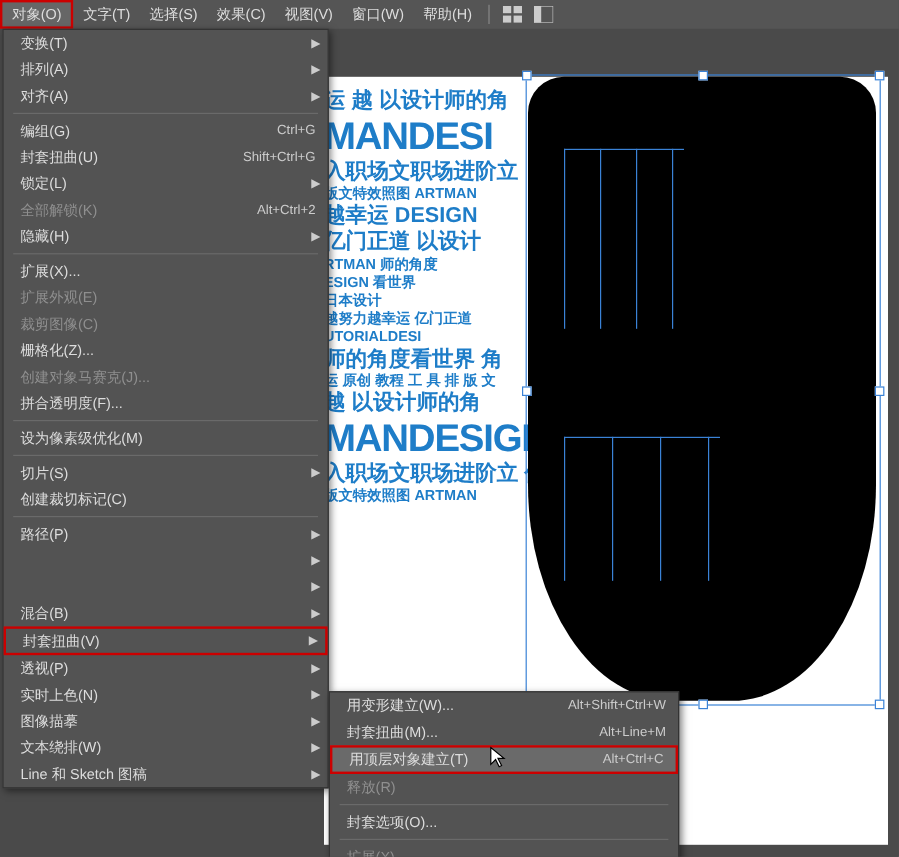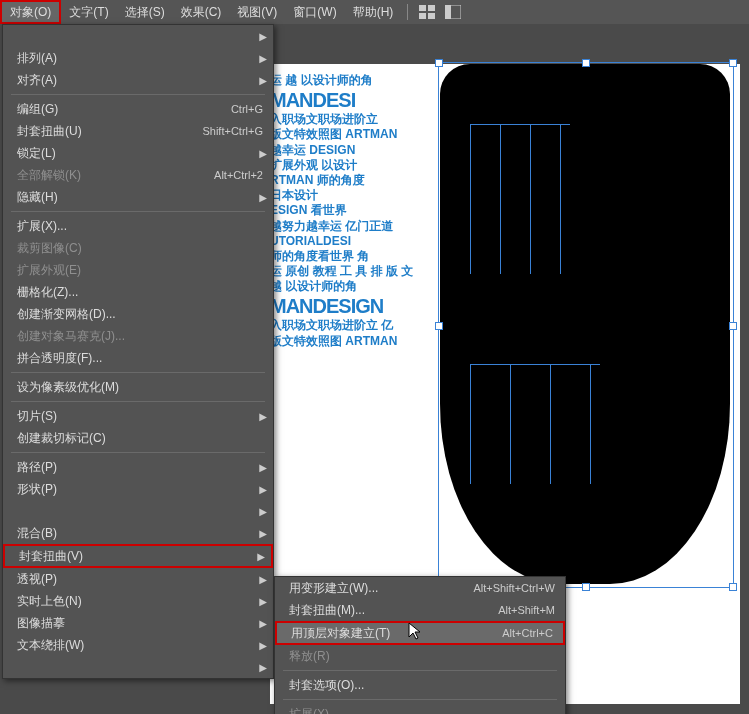--- a/index.html
+++ b/index.html
@@ -69,22 +69,22 @@
     position: absolute;
     top: 10px;
     left: 0;
     width: 300px;
     color: #1e7dc8;
     font-weight: bold;
     line-height: 1.1;
     overflow: hidden;
     white-space: nowrap;
   }
-  .art-text .big   { font-size: 20px; letter-spacing: -1px;}
-  .art-text .med   { font-size: 12px; }
+  .art-text .big   { font-size: 32px; letter-spacing: -1px;}
+  .art-text .med   { font-size: 18px; }
   .art-text .small { font-size: 12px; }
   .art-text .block { margin-bottom: 2px; }
   .silhouette {
     position: absolute;
     top: 0;
     right: 10px;
     width: 290px;
     height: 520px;
     background: #000;
     border-radius: 30px 30px 120px 120px / 30px 30px 180px 180px;
@@ -184,24 +184,24 @@
 </div>
 
 <div class="canvas">
   <div class="artboard">
     <div class="art-text" id="artlines">
         <div class="block med">运 越 以设计师的角</div>
         <div class="block big">MANDESI</div>
         <div class="block med">入职场文职场进阶立</div>
         <div class="block small">版文特效照图 ARTMAN</div>
         <div class="block med">越幸运 DESIGN</div>
-        <div class="block med">扩展外观 以设计</div>
+        <div class="block med">亿门正道 以设计</div>
         <div class="block small">RTMAN 师的角度</div>
+        <div class="block small">ESIGN 看世界</div>
         <div class="block small">日本设计</div>
-        <div class="block small">ESIGN 看世界</div>
         <div class="block small">越努力越幸运 亿门正道</div>
         <div class="block small">UTORIALDESI</div>
         <div class="block med">师的角度看世界 角</div>
         <div class="block small">运 原创 教程 工 具 排 版 文</div>
         <div class="block med">越 以设计师的角</div>
         <div class="block big">MANDESIGN</div>
         <div class="block med">入职场文职场进阶立 亿</div>
         <div class="block small">版文特效照图 ARTMAN</div>
       </div>
     <div class="silhouette"></div>
@@ -224,20 +224,21 @@
     <div class="guide" style="top:300px;left:200px;width:1px;height:120px;"></div>
     <div class="guide" style="top:300px;left:240px;width:1px;height:120px;"></div>
     <div class="guide" style="top:300px;left:280px;width:1px;height:120px;"></div>
     <div class="guide" style="top:300px;left:320px;width:1px;height:120px;"></div>
     <div class="guide" style="top:300px;left:200px;width:130px;height:1px;"></div>
   </div>
 </div>
 
 <div class="menu" id="object-menu" style="top:24px; left:2px; width:270px;">
     <div class="row">
+      <span class="label">变换(T)</span>
       <span class="arrow">▶</span>
     </div>
     <div class="row">
       <span class="label">排列(A)</span>
       <span class="arrow">▶</span>
     </div>
     <div class="row">
       <span class="label">对齐(A)</span>
       <span class="arrow">▶</span>
     </div>
@@ -260,31 +261,28 @@
     </div>
     <div class="row">
       <span class="label">隐藏(H)</span>
       <span class="arrow">▶</span>
     </div>
     <div class="row sep"></div>
     <div class="row">
       <span class="label">扩展(X)...</span>
     </div>
     <div class="row disabled">
+      <span class="label">扩展外观(E)</span>
+    </div>
+    <div class="row disabled">
       <span class="label">裁剪图像(C)</span>
     </div>
-    <div class="row disabled">
-      <span class="label">扩展外观(E)</span>
-    </div>
     <div class="row">
       <span class="label">栅格化(Z)...</span>
     </div>
-    <div class="row">
-      <span class="label">创建渐变网格(D)...</span>
-    </div>
     <div class="row disabled">
       <span class="label">创建对象马赛克(J)...</span>
     </div>
     <div class="row">
       <span class="label">拼合透明度(F)...</span>
     </div>
     <div class="row sep"></div>
     <div class="row">
       <span class="label">设为像素级优化(M)</span>
     </div>
@@ -295,21 +293,20 @@
     </div>
     <div class="row">
       <span class="label">创建裁切标记(C)</span>
     </div>
     <div class="row sep"></div>
     <div class="row">
       <span class="label">路径(P)</span>
       <span class="arrow">▶</span>
     </div>
     <div class="row">
-      <span class="label">形状(P)</span>
       <span class="arrow">▶</span>
     </div>
     <div class="row">
       <span class="arrow">▶</span>
     </div>
     <div class="row">
       <span class="label">混合(B)</span>
       <span class="arrow">▶</span>
     </div>
     <div class="row highlight">
@@ -326,32 +323,33 @@
     </div>
     <div class="row">
       <span class="label">图像描摹</span>
       <span class="arrow">▶</span>
     </div>
     <div class="row">
       <span class="label">文本绕排(W)</span>
       <span class="arrow">▶</span>
     </div>
     <div class="row">
+      <span class="label">Line 和 Sketch 图稿</span>
       <span class="arrow">▶</span>
     </div>
   </div>
 
 <div class="menu" id="envelope-menu" style="top:576px; left:274px; width:290px;">
     <div class="row">
       <span class="label">用变形建立(W)...</span>
       <span class="shortcut">Alt+Shift+Ctrl+W</span>
     </div>
     <div class="row">
       <span class="label">封套扭曲(M)...</span>
-      <span class="shortcut">Alt+Shift+M</span>
+      <span class="shortcut">Alt+Line+M</span>
     </div>
     <div class="row highlight hover">
       <span class="label">用顶层对象建立(T)</span>
       <span class="shortcut">Alt+Ctrl+C</span>
     </div>
     <div class="row disabled">
       <span class="label">释放(R)</span>
     </div>
     <div class="row sep"></div>
     <div class="row">

